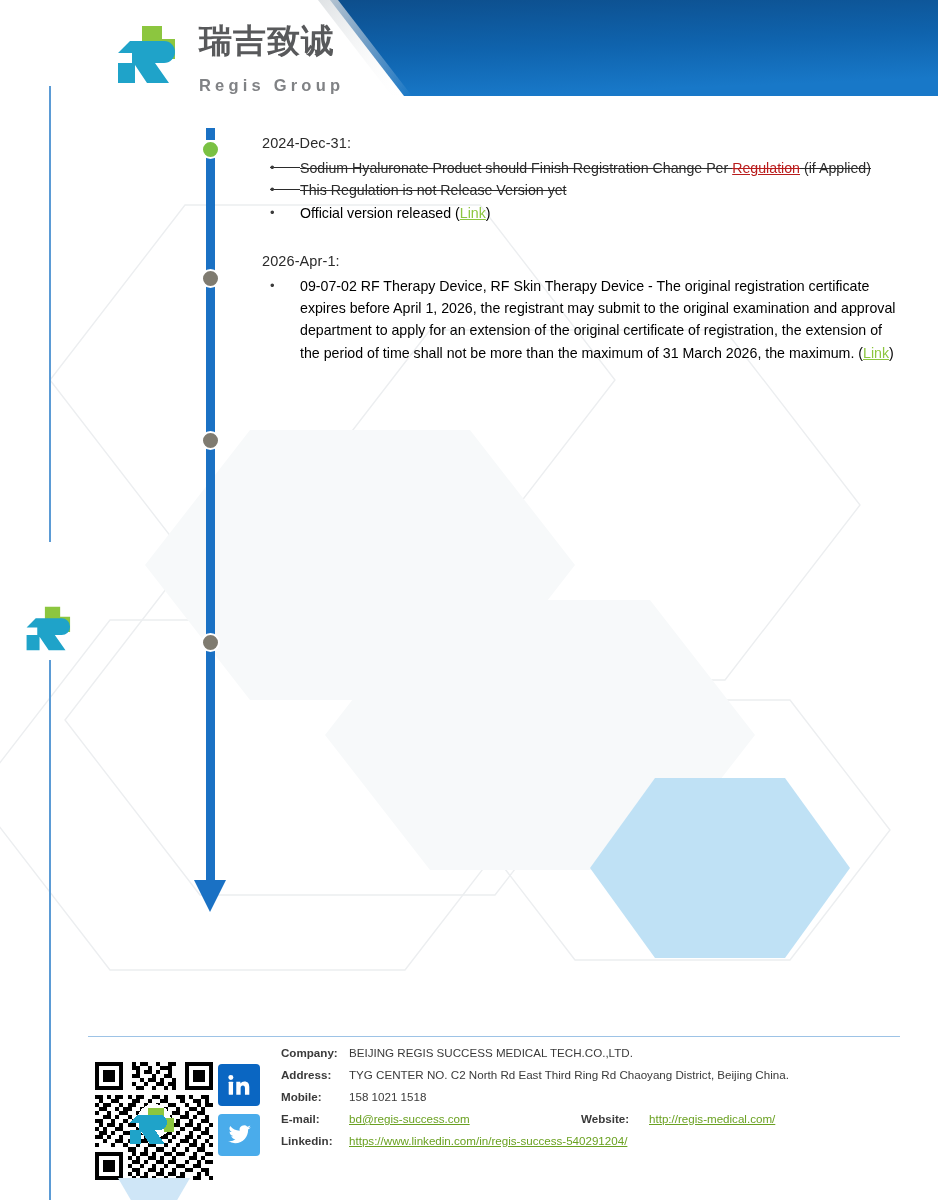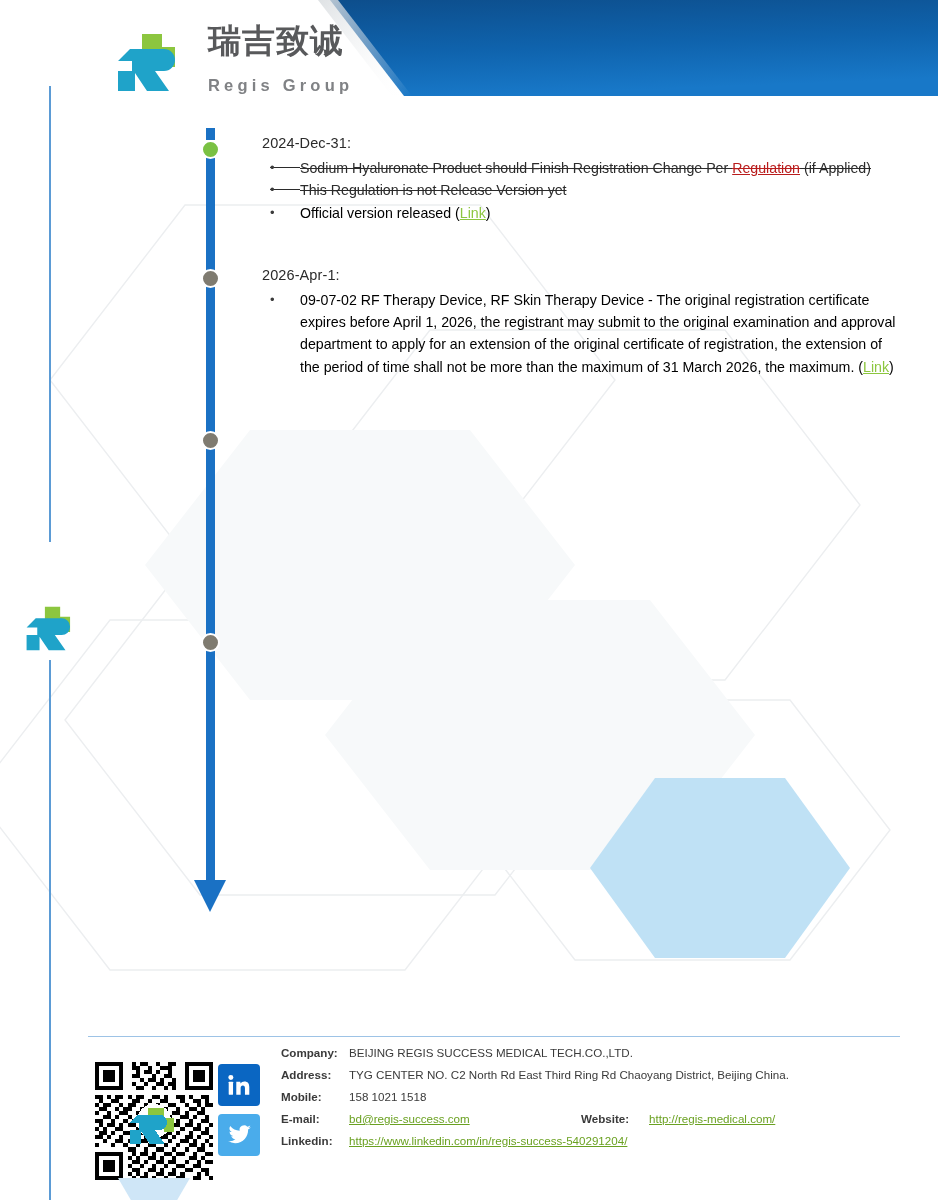--- a/index.html
+++ b/index.html
@@ -34,22 +34,22 @@
     z-index: 2;
   }
 
   
   .logo-wrap {
     position: absolute;
     left: 112px;
     top: 24px;
     z-index: 5;
     display: flex;
-    align-items: flex-end;
-    gap: 20px;
+    align-items: flex-start;
+    gap: 11px;
   }
   .logo-text-block {
     display: flex;
     flex-direction: column;
     justify-content: center;
     line-height: 1;
   }
   .logo-cn {
     font-family: "DejaVu Sans", sans-serif;
     font-size: 33px;
@@ -136,21 +136,21 @@
     width: 640px;
     z-index: 4;
   }
   .entry { margin-bottom: 0; }
   .entry-date {
     font-size: 14.5px;
     color: #2b2b2b;
     margin-bottom: 6px;
     letter-spacing: .1px;
   }
-  .entry.second { margin-top: 43px; }
+  .entry.second { margin-top: 29px; }
 
   ul.bullets {
     list-style: none;
     margin: 0;
     padding: 0;
   }
   ul.bullets li {
     position: relative;
     padding-left: 38px;
     font-size: 14.2px;

